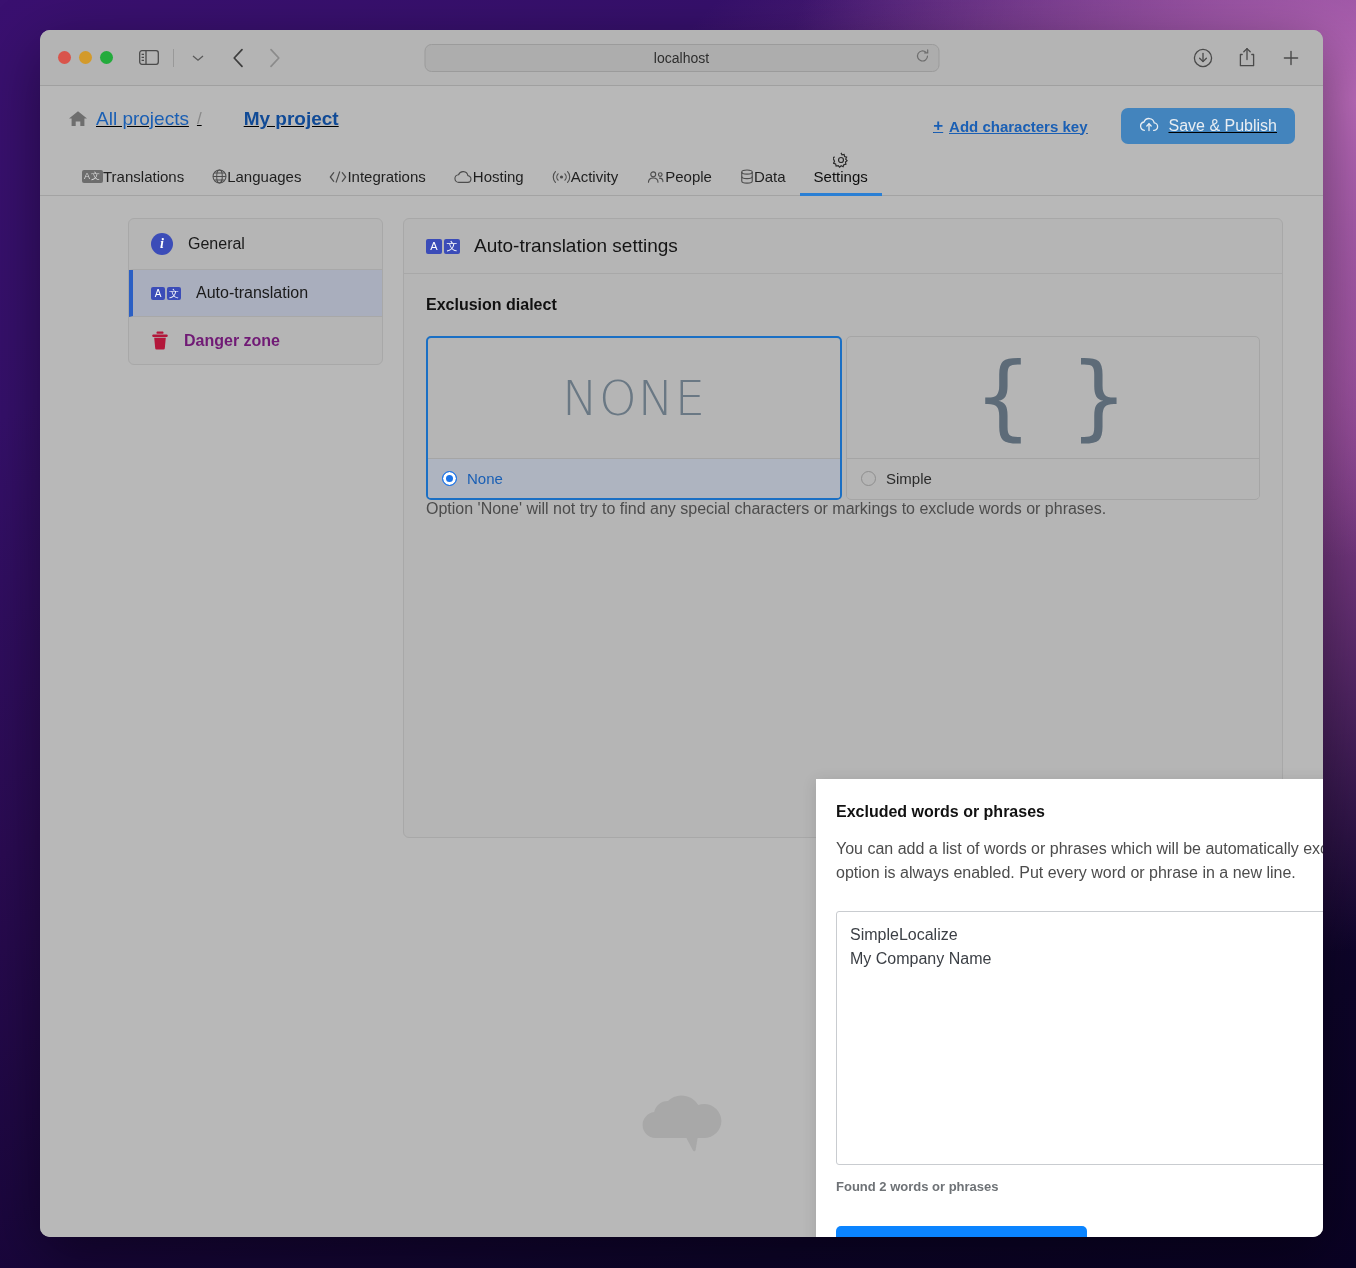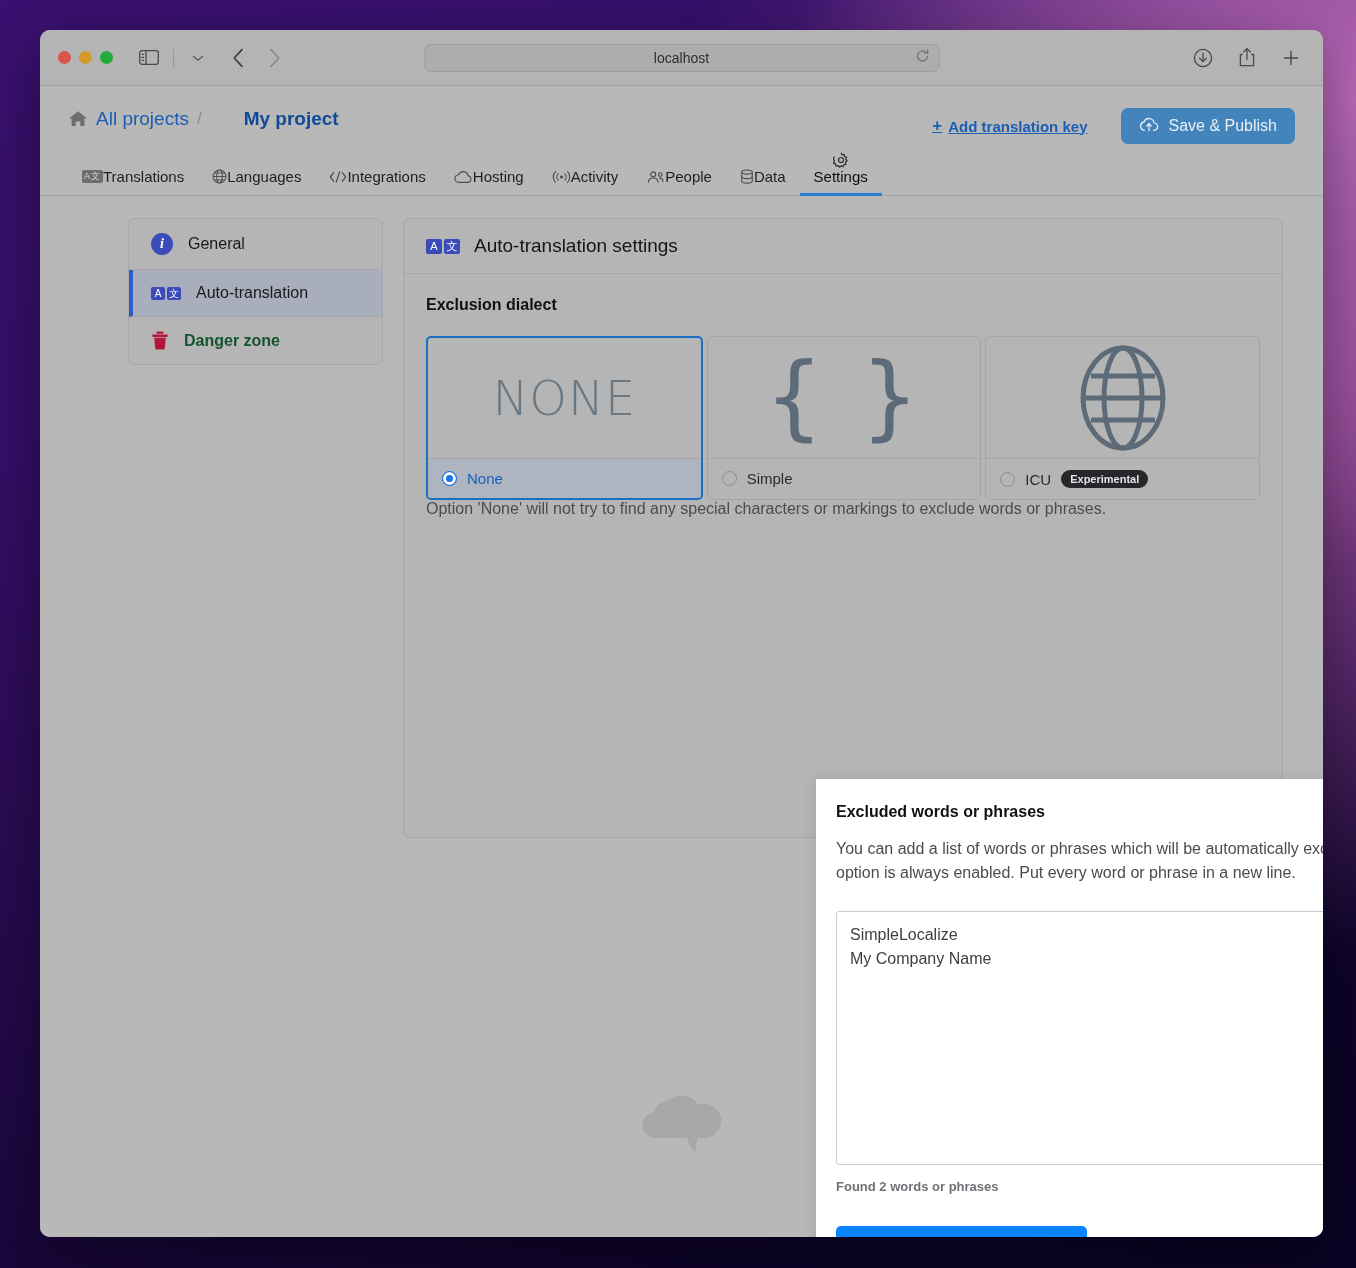--- a/index.html
+++ b/index.html
@@ -75,21 +75,21 @@
   }
   .tb-right {
     margin-left: auto; display: flex; align-items: center; gap: 16px;
     color: #4a4a4a;
   }
 
   
   .app { background: #b8b8b8; height: 1151px; position: relative; }
   .app-header {
     padding: 22px 28px 0 28px;
-    display: flex; align-items: flex-start;
+    display: flex; align-items: flex-start; text-decoration: underline;
   }
   .breadcrumb { display: flex; align-items: center; gap: 8px; font-size: 19px; }
   .home-icon { color: #6e6e6e; display: flex; }
   .crumb-link { color: #1a5fb4; text-decoration: none; }
   .crumb-sep { color: #8a8a8a; font-size: 17px; }
   .crumb-current { color: #104a96; font-weight: bold; margin-left: 34px; }
 
   .header-actions { margin-left: auto; display: flex; align-items: center; gap: 34px; }
   .add-key {
     color: #1a5fb4; font-size: 15px; font-weight: bold;
@@ -163,21 +163,21 @@
     font-size: 16px;
     color: #1a1a1a;
     border-bottom: 1px solid #a8a8a8;
     border-left: 4px solid transparent;
   }
   .side-item:last-child { border-bottom: none; }
   .side-item.active {
     background: #a9aebd;
     border-left-color: #2b5fc4;
   }
-  .side-item.danger { color: #14532d; font-weight: bold; }
+  .side-item.danger { color: #701a75; font-weight: bold; }
   .circ-info {
     width: 22px; height: 22px; border-radius: 50%;
     background: #3b4cb8; color: #fff;
     font-size: 14px; font-weight: bold; font-style: italic;
     display: flex; align-items: center; justify-content: center;
     font-family: "Liberation Serif", serif;
   }
   .translate-glyph {
     display: inline-flex; gap: 2px;
   }
@@ -398,21 +398,21 @@
           </svg>
         </span>
         <a class="crumb-link" href="#">All projects</a>
         <span class="crumb-sep">/</span>
         <span class="crumb-current">My project</span>
       </div>
 
       <div class="header-actions">
         <a class="add-key" href="#">
           <span class="plus">+</span>
-          <span>Add translation key</span>
+          <span>Add characters key</span>
         </a>
         <button class="btn-publish">
           <span>
             <svg width="20" height="15" viewBox="0 0 20 15" fill="none" stroke="#e9eef3" stroke-width="1.3" stroke-linecap="round" stroke-linejoin="round">
               <path d="M5.4 13.3A4.2 4.2 0 0 1 5 5a5.3 5.3 0 0 1 10.2.9 3.6 3.6 0 0 1-.6 7.4"></path>
               <line x1="10" y1="13.6" x2="10" y2="6.8"></line>
               <polyline points="7.8,9 10,6.8 12.2,9"></polyline>
             </svg>
           </span>
           <span>Save &amp; Publish</span>
@@ -562,36 +562,20 @@
             <div class="card">
               <div class="card-art">
                 <span class="braces">{ }</span>
               </div>
               <div class="card-foot">
                 <span class="radio"></span>
                 <span class="radio-label">Simple</span>
               </div>
             </div>
 
-            <div class="card">
-              <div class="card-art">
-                <svg width="102" height="110" viewBox="0 0 102 110" fill="none" stroke="#5d6b78" stroke-width="5">
-                  <ellipse cx="51" cy="55" rx="40" ry="50"></ellipse>
-                  <ellipse cx="51" cy="55" rx="19" ry="50"></ellipse>
-                  <line x1="12" y1="55" x2="90" y2="55"></line>
-                  <line x1="19" y1="33" x2="83" y2="33"></line>
-                  <line x1="19" y1="77" x2="83" y2="77"></line>
-                </svg>
-              </div>
-              <div class="card-foot">
-                <span class="radio"></span>
-                <span class="radio-label">ICU</span>
-                <span class="badge-exp">Experimental</span>
-              </div>
-            </div>
           </div>
 
           <div class="note">Option 'None' will not try to find any special characters or markings to exclude words or phrases.</div>
         </div>
 
         <div class="overlay">
           <div class="ov-title">Excluded words or phrases</div>
           <div class="ov-desc">You can add a list of words or phrases which will be automatically excluded on every auto-translation. This option is always enabled. Put every word or phrase in a new line.</div>
 
           <div class="ta-wrap">

